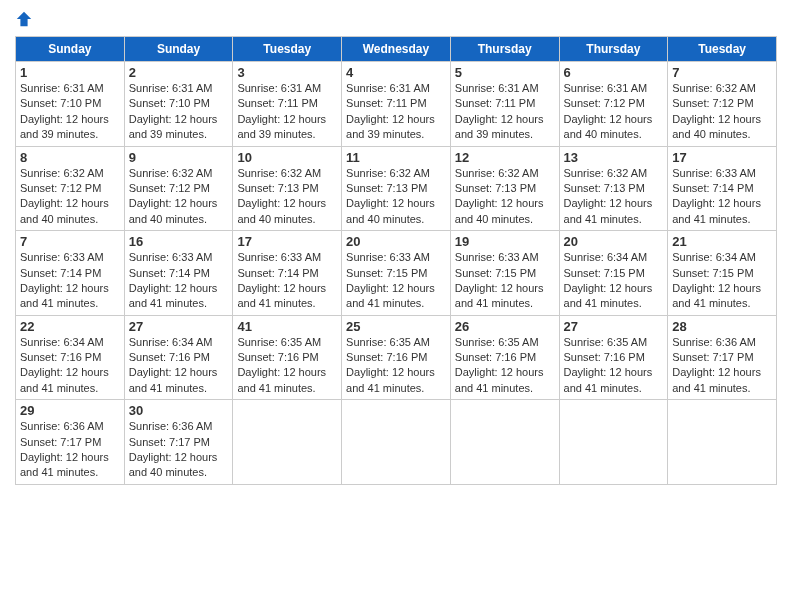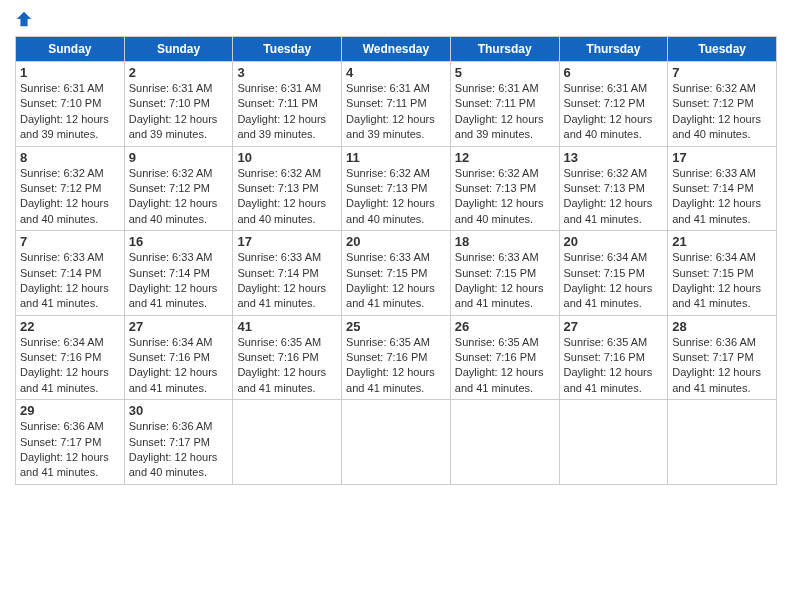--- a/index.html
+++ b/index.html
@@ -167,21 +167,21 @@
         </tr>
         <tr>
           <td><span class="day-num">7</span>
 <span class="day-info">Sunrise: 6:33 AM<br>Sunset: 7:14 PM<br>Daylight: 12 hours<br>and 41 minutes.</span></td>
           <td><span class="day-num">16</span>
 <span class="day-info">Sunrise: 6:33 AM<br>Sunset: 7:14 PM<br>Daylight: 12 hours<br>and 41 minutes.</span></td>
           <td><span class="day-num">17</span>
 <span class="day-info">Sunrise: 6:33 AM<br>Sunset: 7:14 PM<br>Daylight: 12 hours<br>and 41 minutes.</span></td>
           <td><span class="day-num">20</span>
 <span class="day-info">Sunrise: 6:33 AM<br>Sunset: 7:15 PM<br>Daylight: 12 hours<br>and 41 minutes.</span></td>
-          <td><span class="day-num">18</span>
+          <td><span class="day-num">19</span>
 <span class="day-info">Sunrise: 6:33 AM<br>Sunset: 7:15 PM<br>Daylight: 12 hours<br>and 41 minutes.</span></td>
           <td><span class="day-num">20</span>
 <span class="day-info">Sunrise: 6:34 AM<br>Sunset: 7:15 PM<br>Daylight: 12 hours<br>and 41 minutes.</span></td>
           <td><span class="day-num">21</span>
 <span class="day-info">Sunrise: 6:34 AM<br>Sunset: 7:15 PM<br>Daylight: 12 hours<br>and 41 minutes.</span></td>
         </tr>
         <tr>
           <td><span class="day-num">22</span>
 <span class="day-info">Sunrise: 6:34 AM<br>Sunset: 7:16 PM<br>Daylight: 12 hours<br>and 41 minutes.</span></td>
           <td><span class="day-num">27</span>

